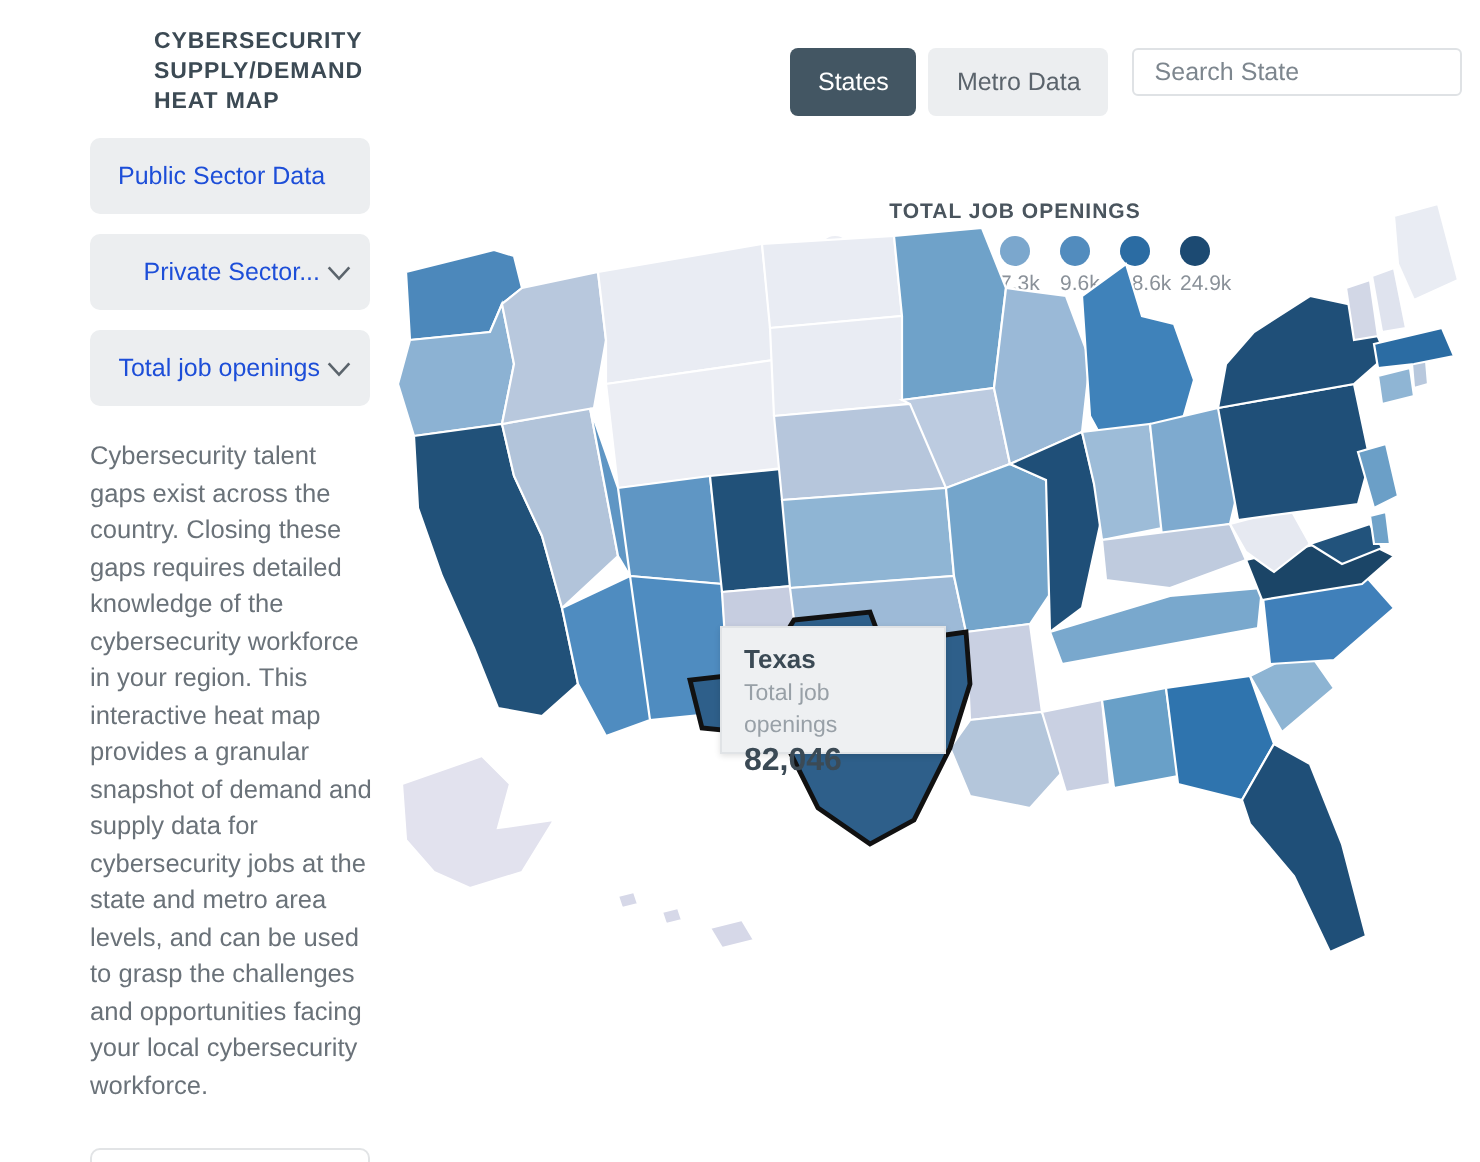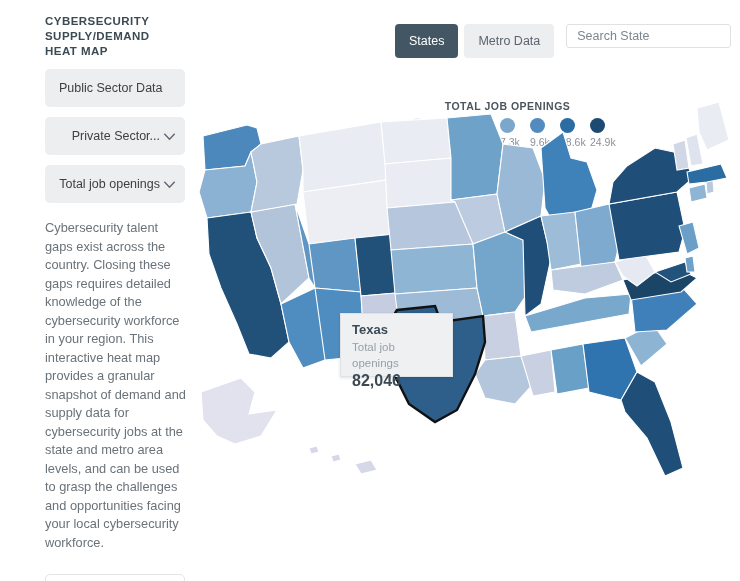--- a/index.html
+++ b/index.html
@@ -13,27 +13,28 @@
 
   
   #sidebar {
     position: absolute; left: 45px; top: 14px;
     width: 140px;
   }
   #panel-title {
     font-size: 11.5px; font-weight: bold; letter-spacing: .45px;
     color: #3c4a54; line-height: 15px; text-transform: uppercase;
     width: 138px;
+    margin-left: 32px;
   }
   .filter-btn {
     width: 140px; height: 38px; margin-top: 10px;
     border-radius: 5px; border: none;
     display: flex; align-items: center;
     font-size: 12.5px; font-family: "Liberation Sans", sans-serif;
-    color: #404040; background: #eceef0;
+    color: #1d4ed8; background: #eceef0;
     padding: 0 14px; cursor: pointer; white-space: nowrap;
   }
   .filter-btn.active { background: #435663; color: #ffffff; }
   .filter-btn.centered { justify-content: flex-end; padding: 0 8px; }
   .chev {
     display:inline-block; width: 15px; height: 15px; margin-left: 2px;
     flex: 0 0 auto;
   }
   .chev svg { display:block; }
 
@@ -81,21 +82,21 @@
   .lbl { font-size: 10.5px; color:#8a9199; white-space:nowrap; }
 
   
   #map { position:absolute; left:185px; top:92px; width:555px; height:420px; }
   #map svg { display:block; }
   .st { stroke:#ffffff; stroke-width:1.1; }
   .st.sel { stroke:#111111; stroke-width:2.4; }
 
   
   #tooltip {
-    position:absolute; left:340px; top:313px; width:113px; height:64px;
+    position:absolute; left:360px; top:313px; width:113px; height:64px;
     background:#eef0f2; border:1px solid #e0e3e6;
     box-shadow: 0 1px 3px rgba(0,0,0,.12);
     padding: 8px 10px 0 11px;
   }
   #tt-name { font-size:13px; font-weight:bold; color:#3b4a55; line-height:15px; }
   #tt-metric { font-size:11.5px; color:#98a0a7; line-height:16px; margin-top:2px; }
   #tt-value { font-size:16px; font-weight:bold; color:#3b4a55; line-height:19px; }
 </style>
 </head>
 <body>

